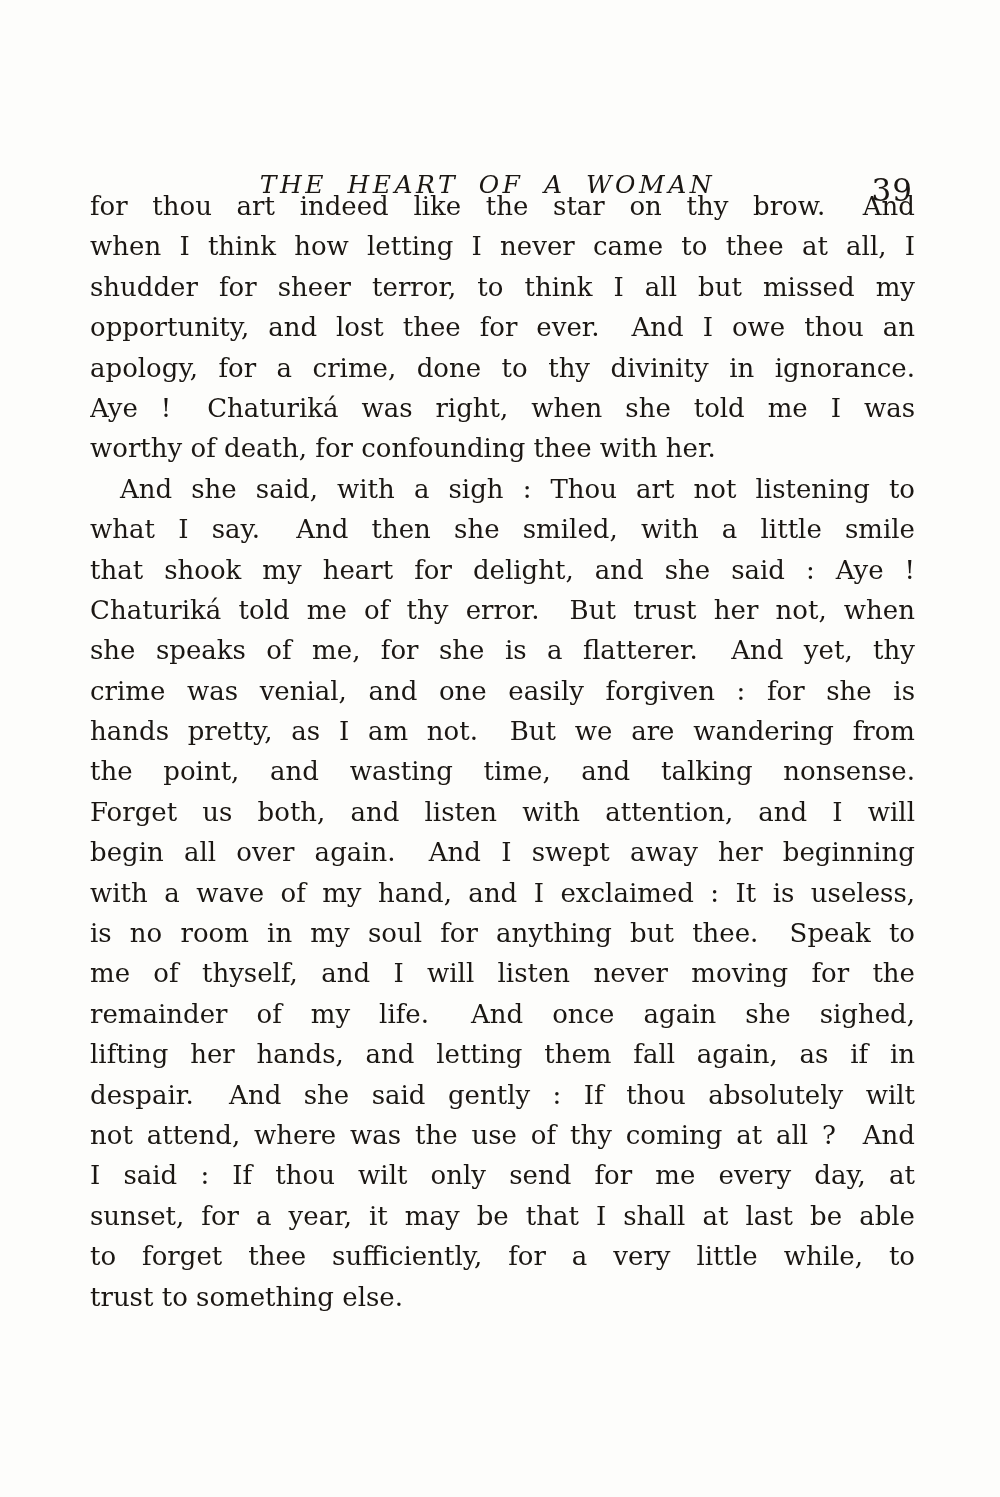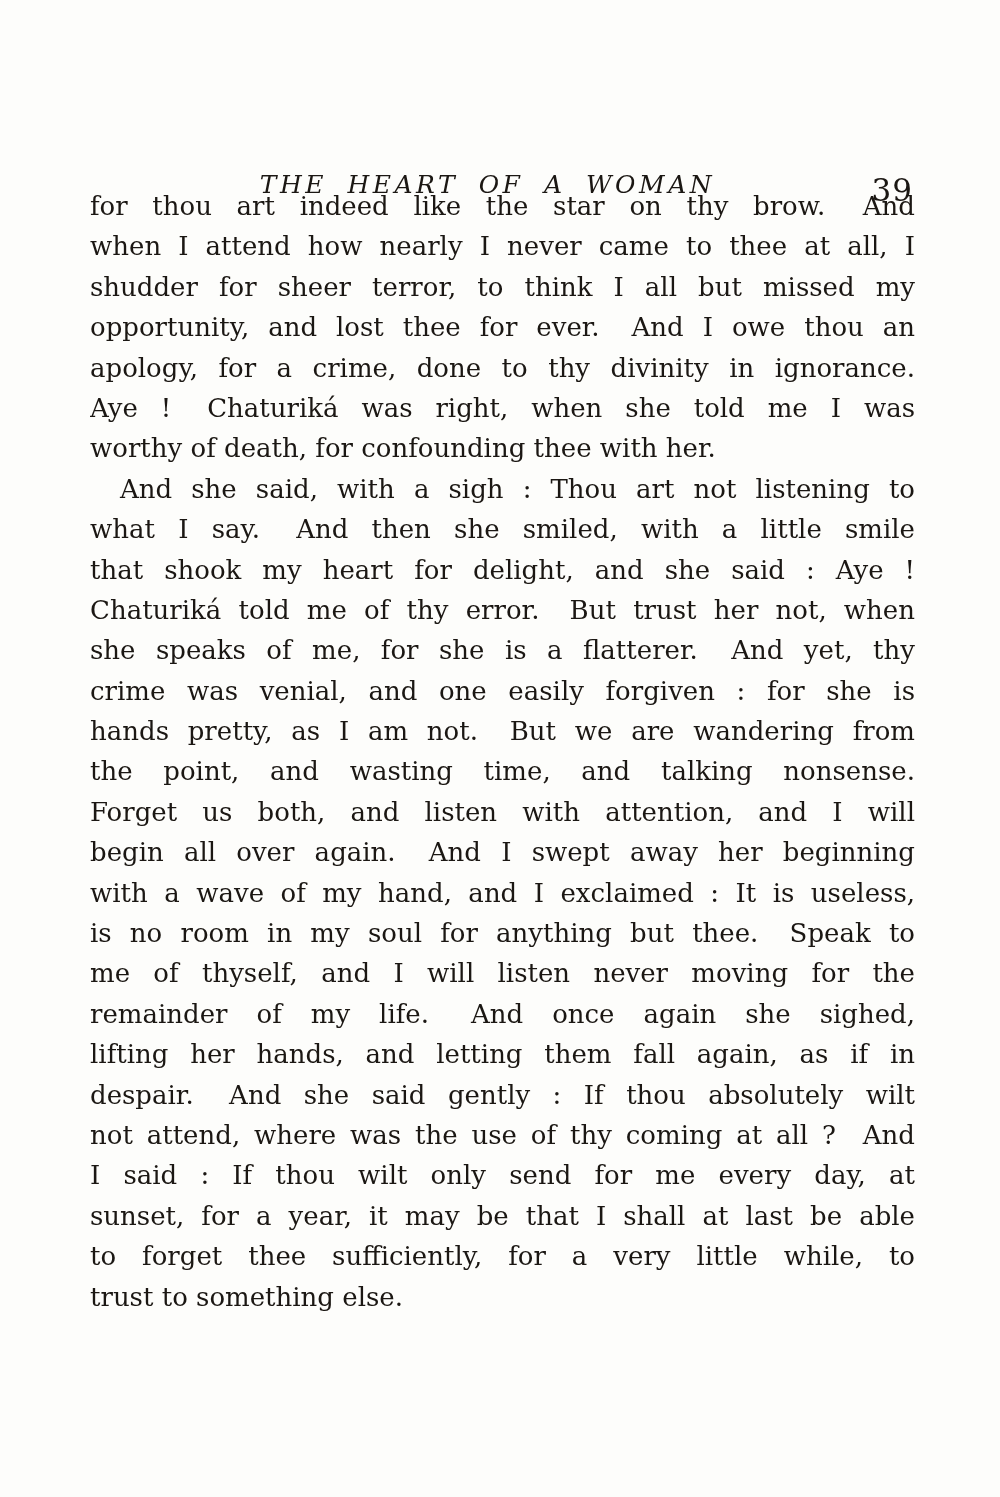--- a/index.html
+++ b/index.html
@@ -73,21 +73,21 @@
 
     <div class="running-header">
       <div class="header-title">THE HEART OF A WOMAN</div>
       <div class="page-number">39</div>
     </div>
 
     <div class="body-text">
 
       <div class="paragraph">
         <div class="line">for thou art indeed like the star on thy brow.  And</div>
-        <div class="line">when I attend how nearly I never came to thee at all, I</div>
+        <div class="line">when I think how letting I never came to thee at all, I</div>
         <div class="line">shudder for sheer terror, to think I all but missed my</div>
         <div class="line">opportunity, and lost thee for ever.  And I owe thou an</div>
         <div class="line">apology, for a crime, done to thy divinity in ignorance.</div>
         <div class="line">Aye !  Chaturiká was right, when she told me I was</div>
         <div class="line para-end">worthy of death, for confounding thee with her.</div>
       </div>
 
       <div class="paragraph">
         <div class="line indent">And she said, with a sigh : Thou art not listening to</div>
         <div class="line">what I say.  And then she smiled, with a little smile</div>

